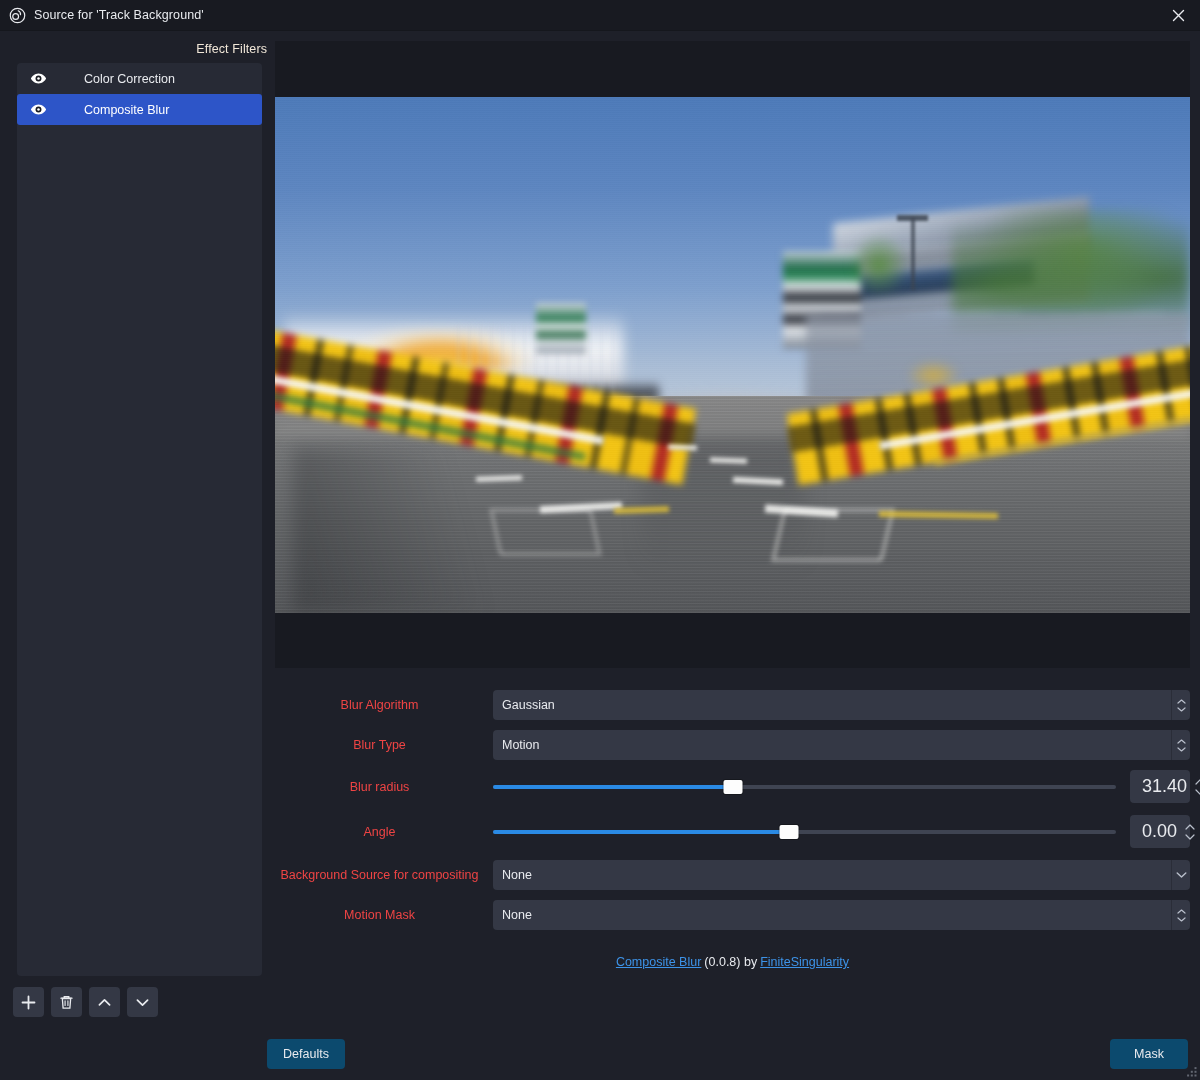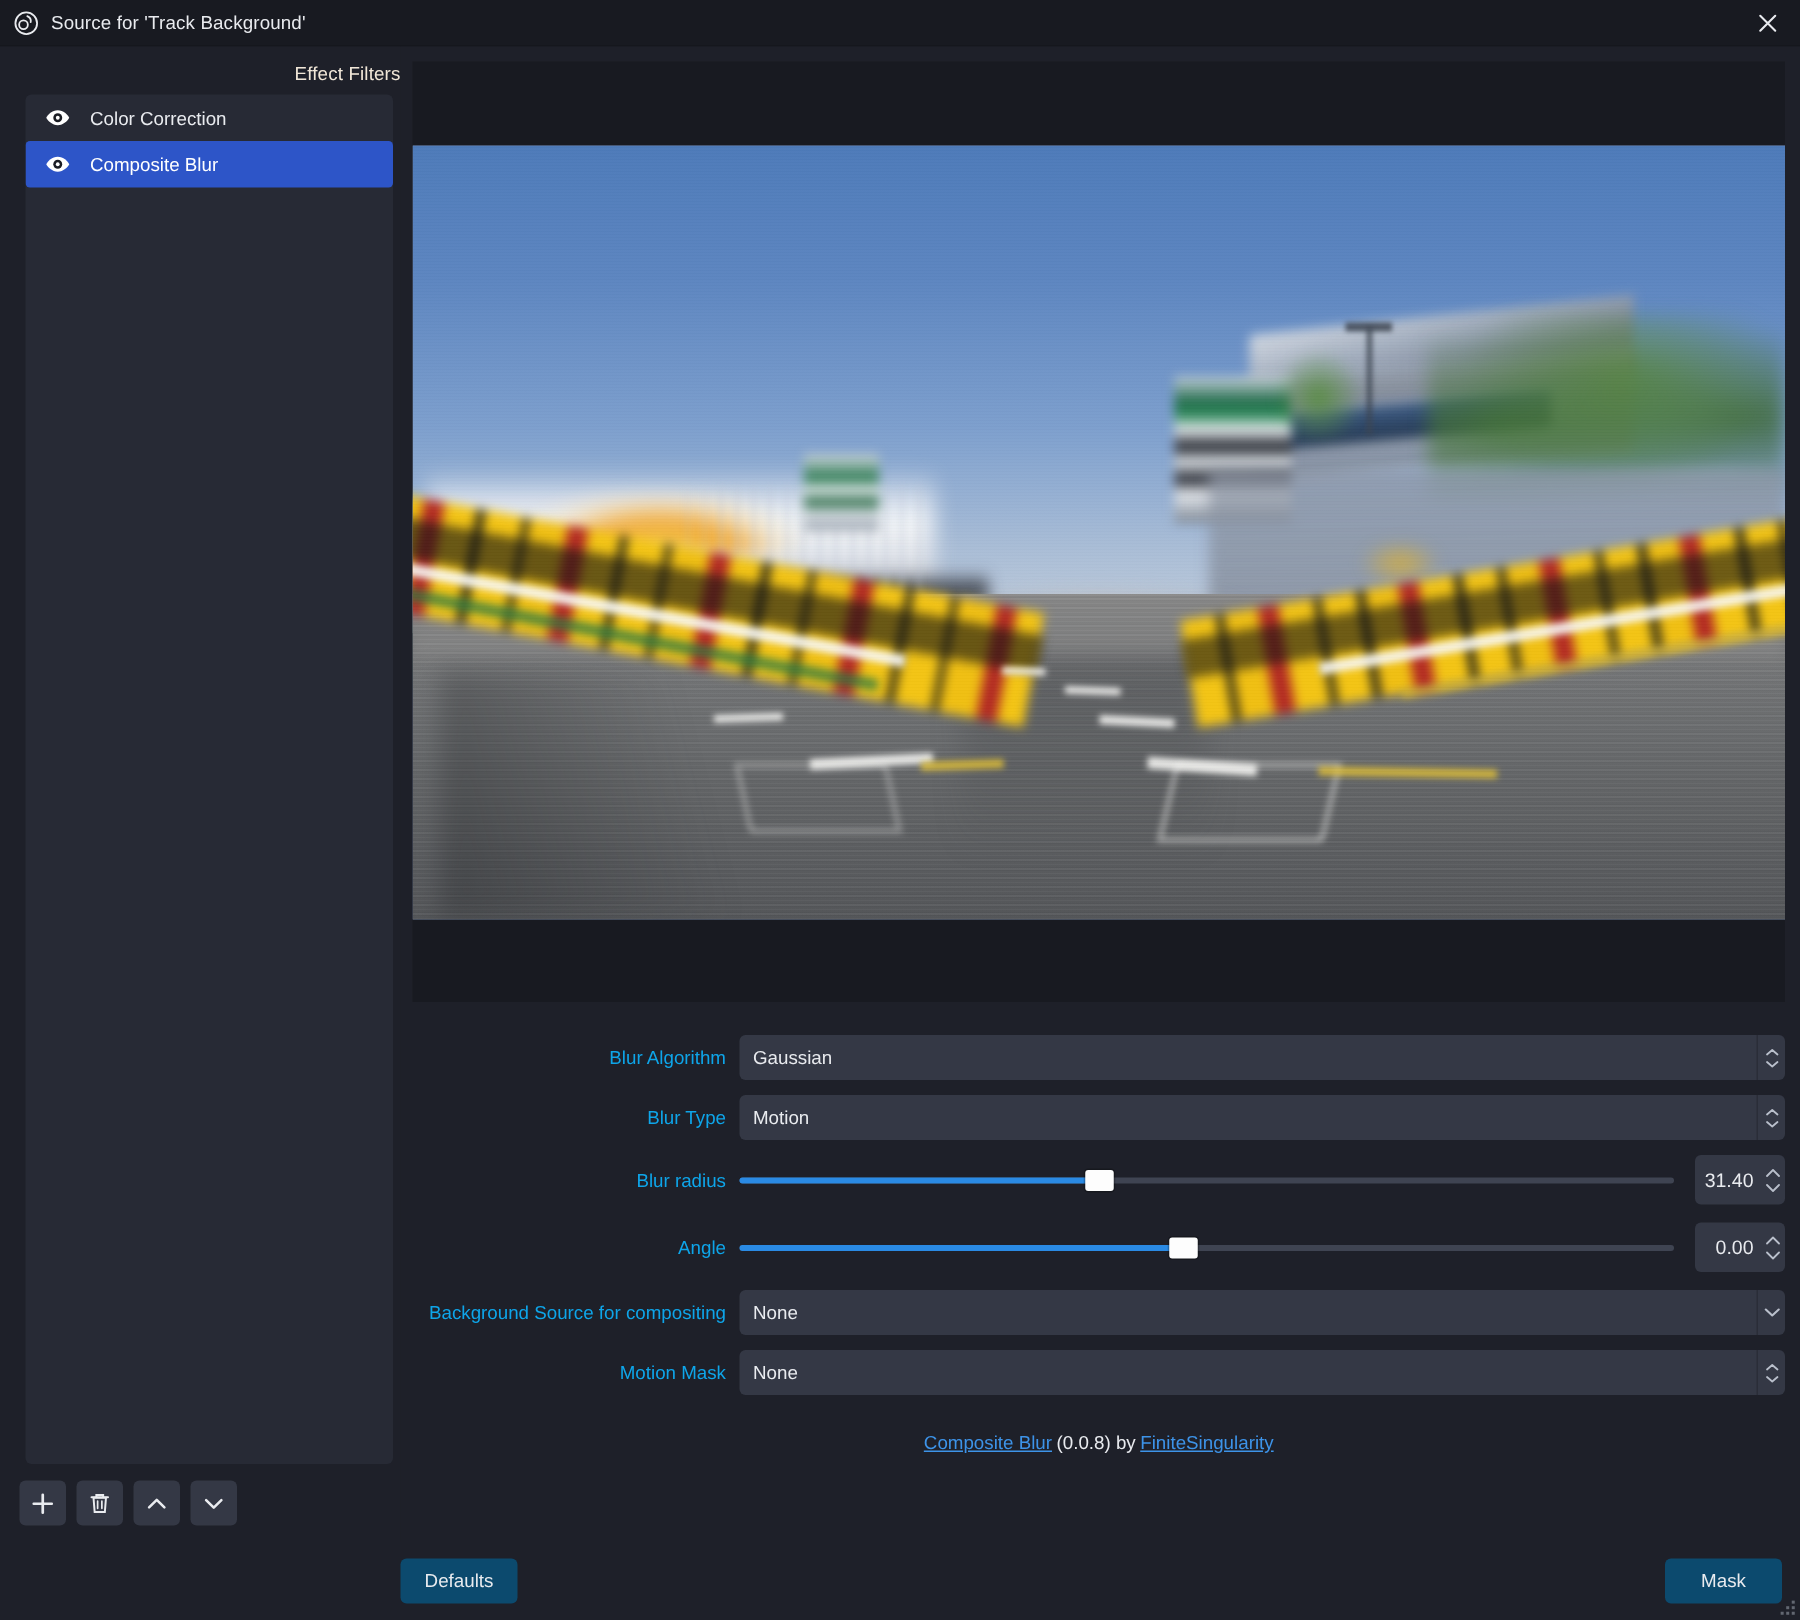--- a/index.html
+++ b/index.html
@@ -95,20 +95,21 @@
   }
   .filter-item {
     height: 31px;
     display: flex;
     align-items: center;
     padding-left: 13px;
     font-size: 12.5px;
     color: #e9ebef;
     cursor: pointer;
     border-radius: 3px;
+    gap: 24px;
   }
   .filter-item .eye {
     width: 17px; height: 17px;
     margin-right: 13px;
     flex: none;
     display: block;
   }
   .filter-item.selected {
     background: #2d55c8;
     color: #ffffff;
@@ -476,24 +477,24 @@
   }
   .prop-row {
     display: flex;
     align-items: center;
     margin-bottom: 10px;
     min-height: 30px;
   }
   .prop-label {
     width: 218px;
     min-width: 218px;
-    text-align: right;
+    text-align: center;
     padding-right: 9px;
     font-size: 12.5px;
-    color: #0ea5e9;
+    color: #ef4444;
     white-space: nowrap;
   }
   .combo {
     flex: 1;
     height: 30px;
     background: #343845;
     border-radius: 4px;
     display: flex;
     align-items: center;
     position: relative;
@@ -561,22 +562,23 @@
     border-radius: 4px;
     display: flex;
     align-items: center;
     flex: none;
     cursor: text;
   }
   .spin .spin-val {
     flex: 1;
     text-align: right;
     padding-right: 4px;
-    font-size: 13px;
+    font-size: 18px;
     color: #e9ebef;
+    margin-left: 12px;
   }
   .spin .spin-arrows {
     width: 17px;
     height: 33px;
     display: flex;
     flex-direction: column;
     align-items: center;
     justify-content: center;
     gap: 4px;
     flex: none;

